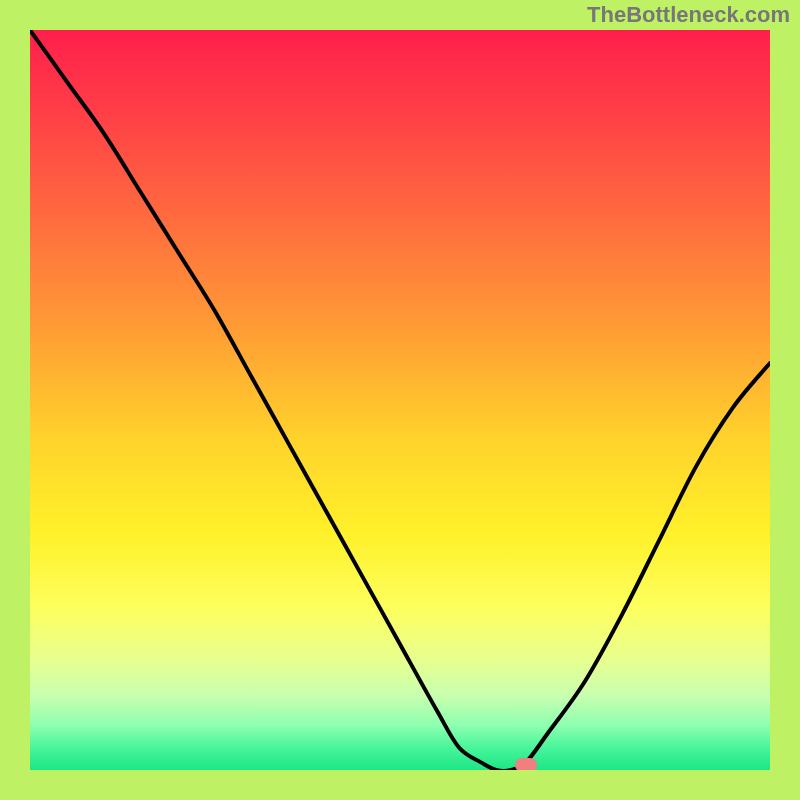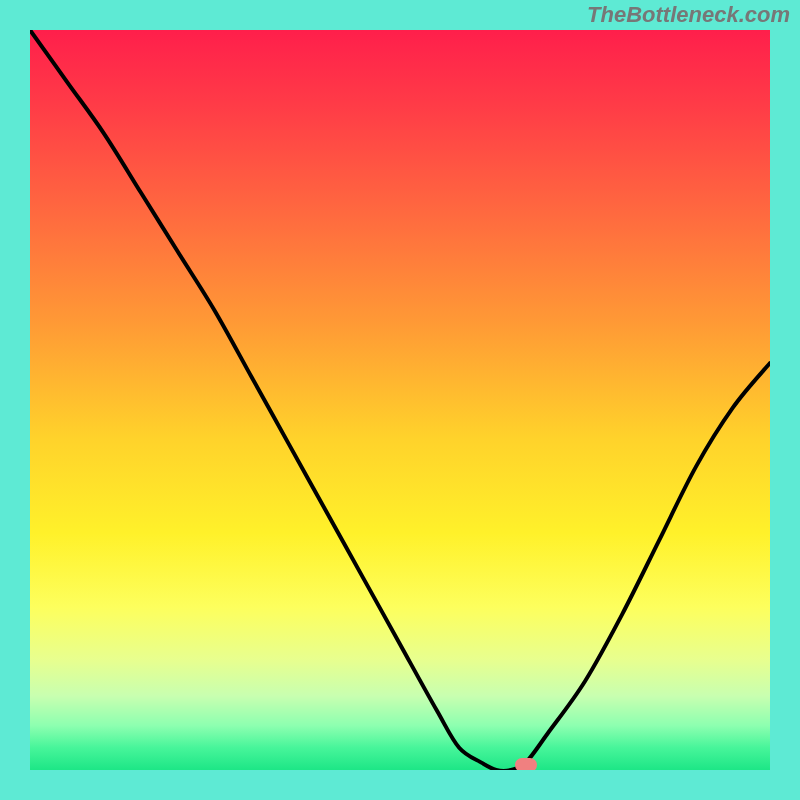--- a/index.html
+++ b/index.html
@@ -8,22 +8,21 @@
     width: 800px;
     height: 800px;
     background: #000;
     font-family: Arial, Helvetica, sans-serif;
     overflow: hidden;
   }
   .frame {
     position: relative;
     width: 800px;
     height: 800px;
-    background: #5eead4;
-    font-style: italic;
+    background: #bef264;
   }
   .watermark {
     position: absolute;
     top: 2px;
     right: 10px;
     color: #777;
     font-size: 22px;
     font-weight: 600;
     z-index: 10;
   }

